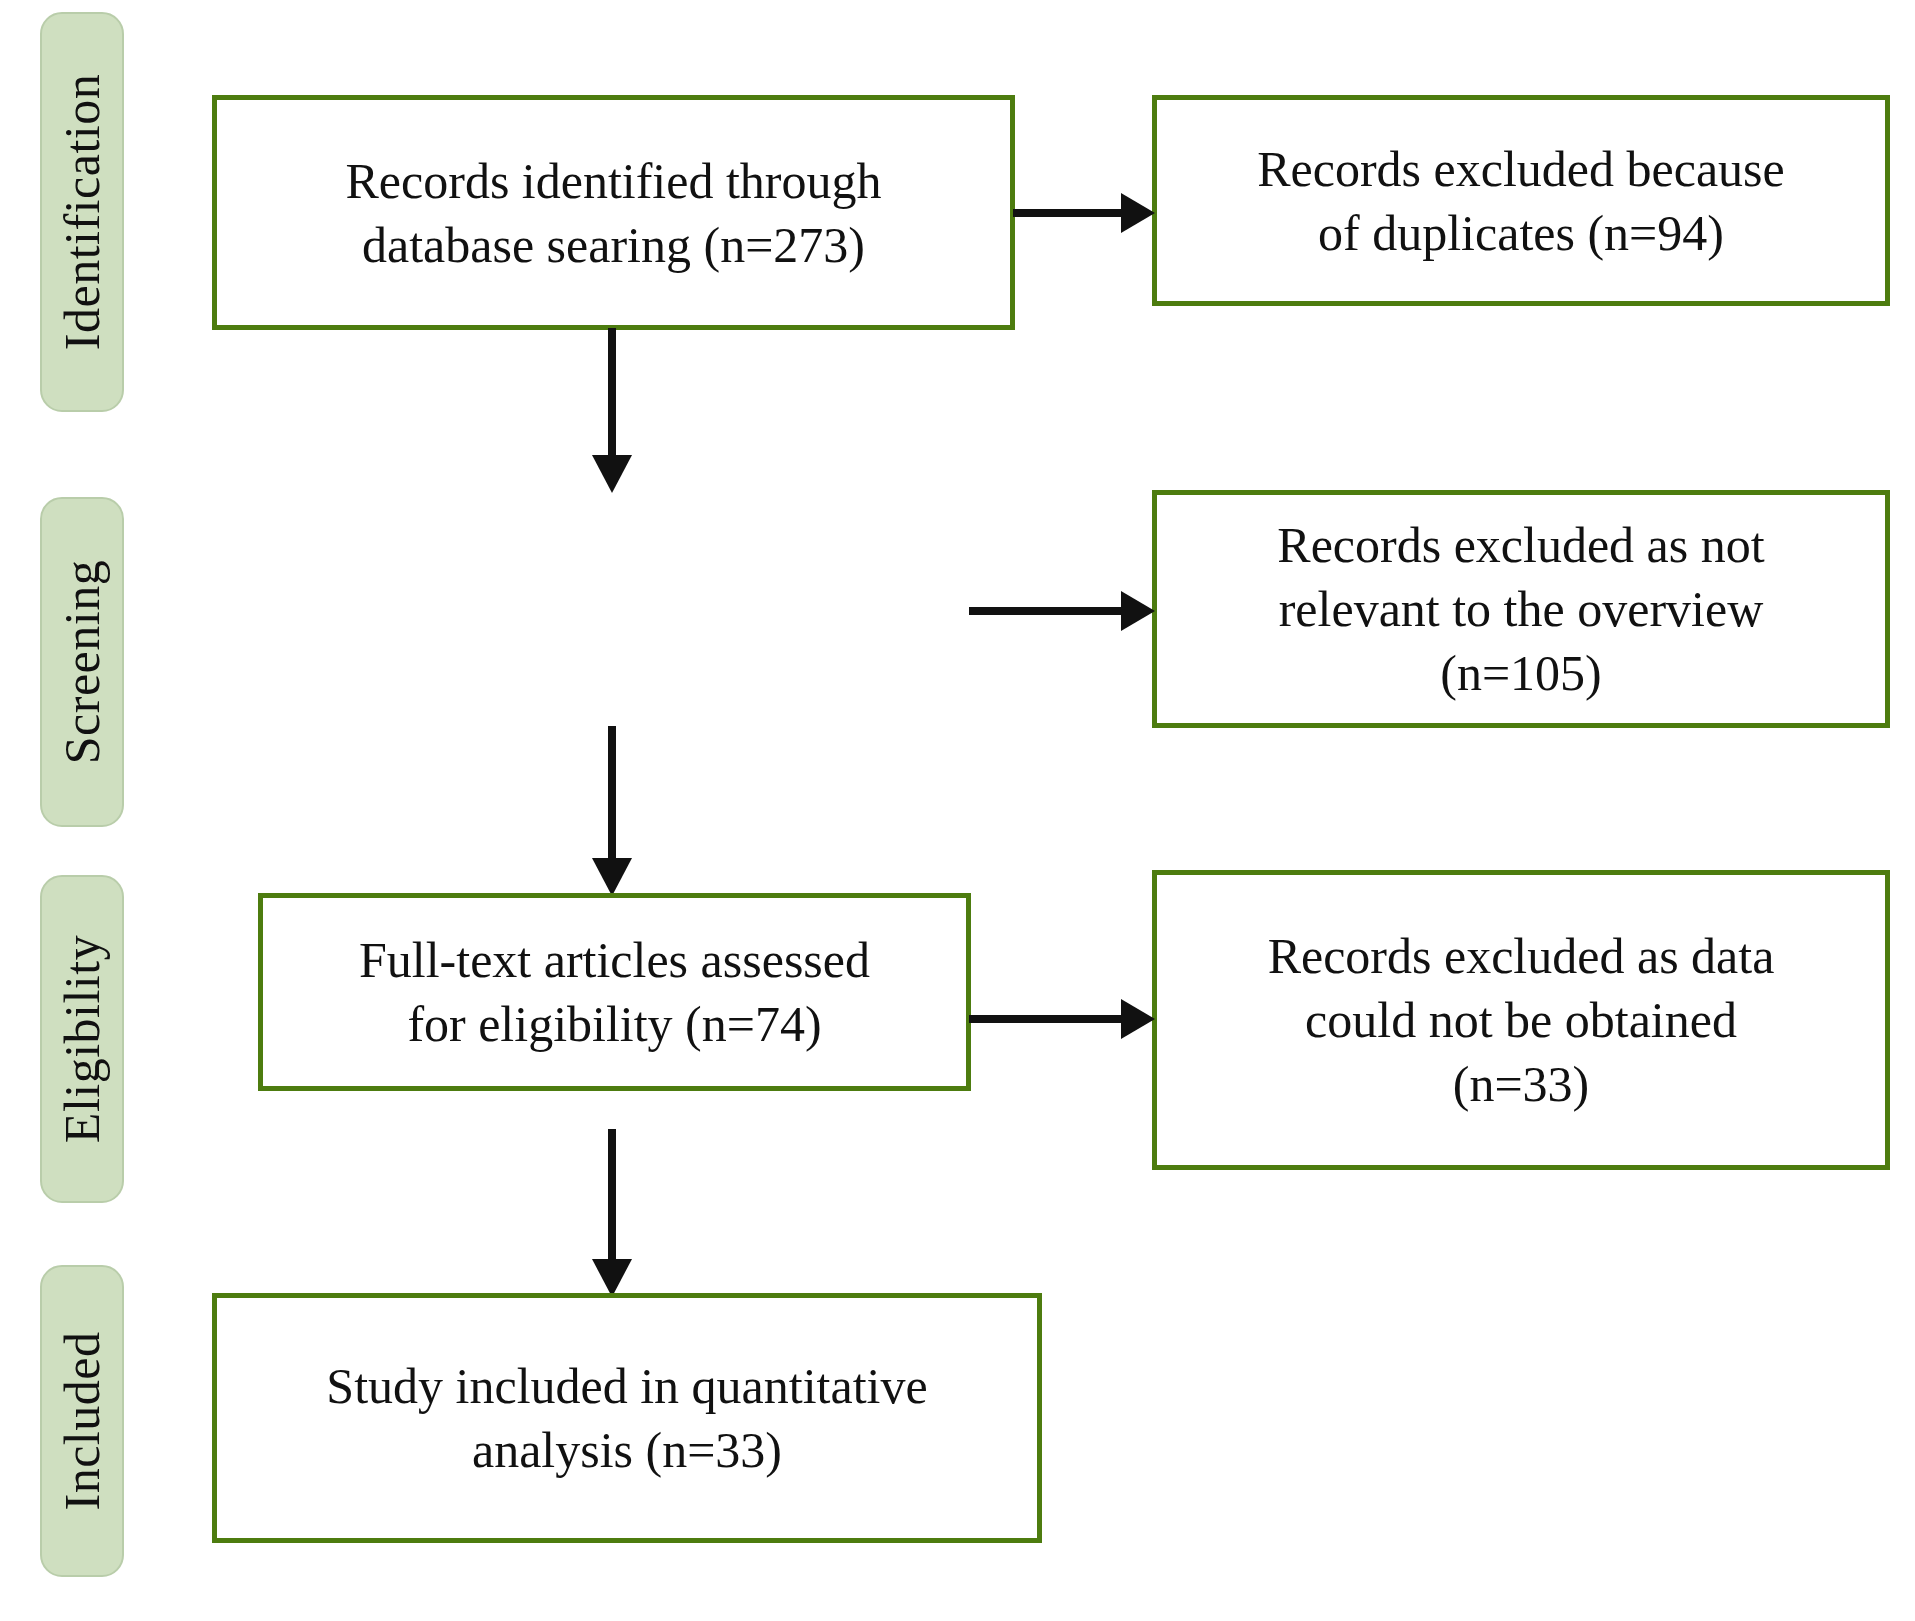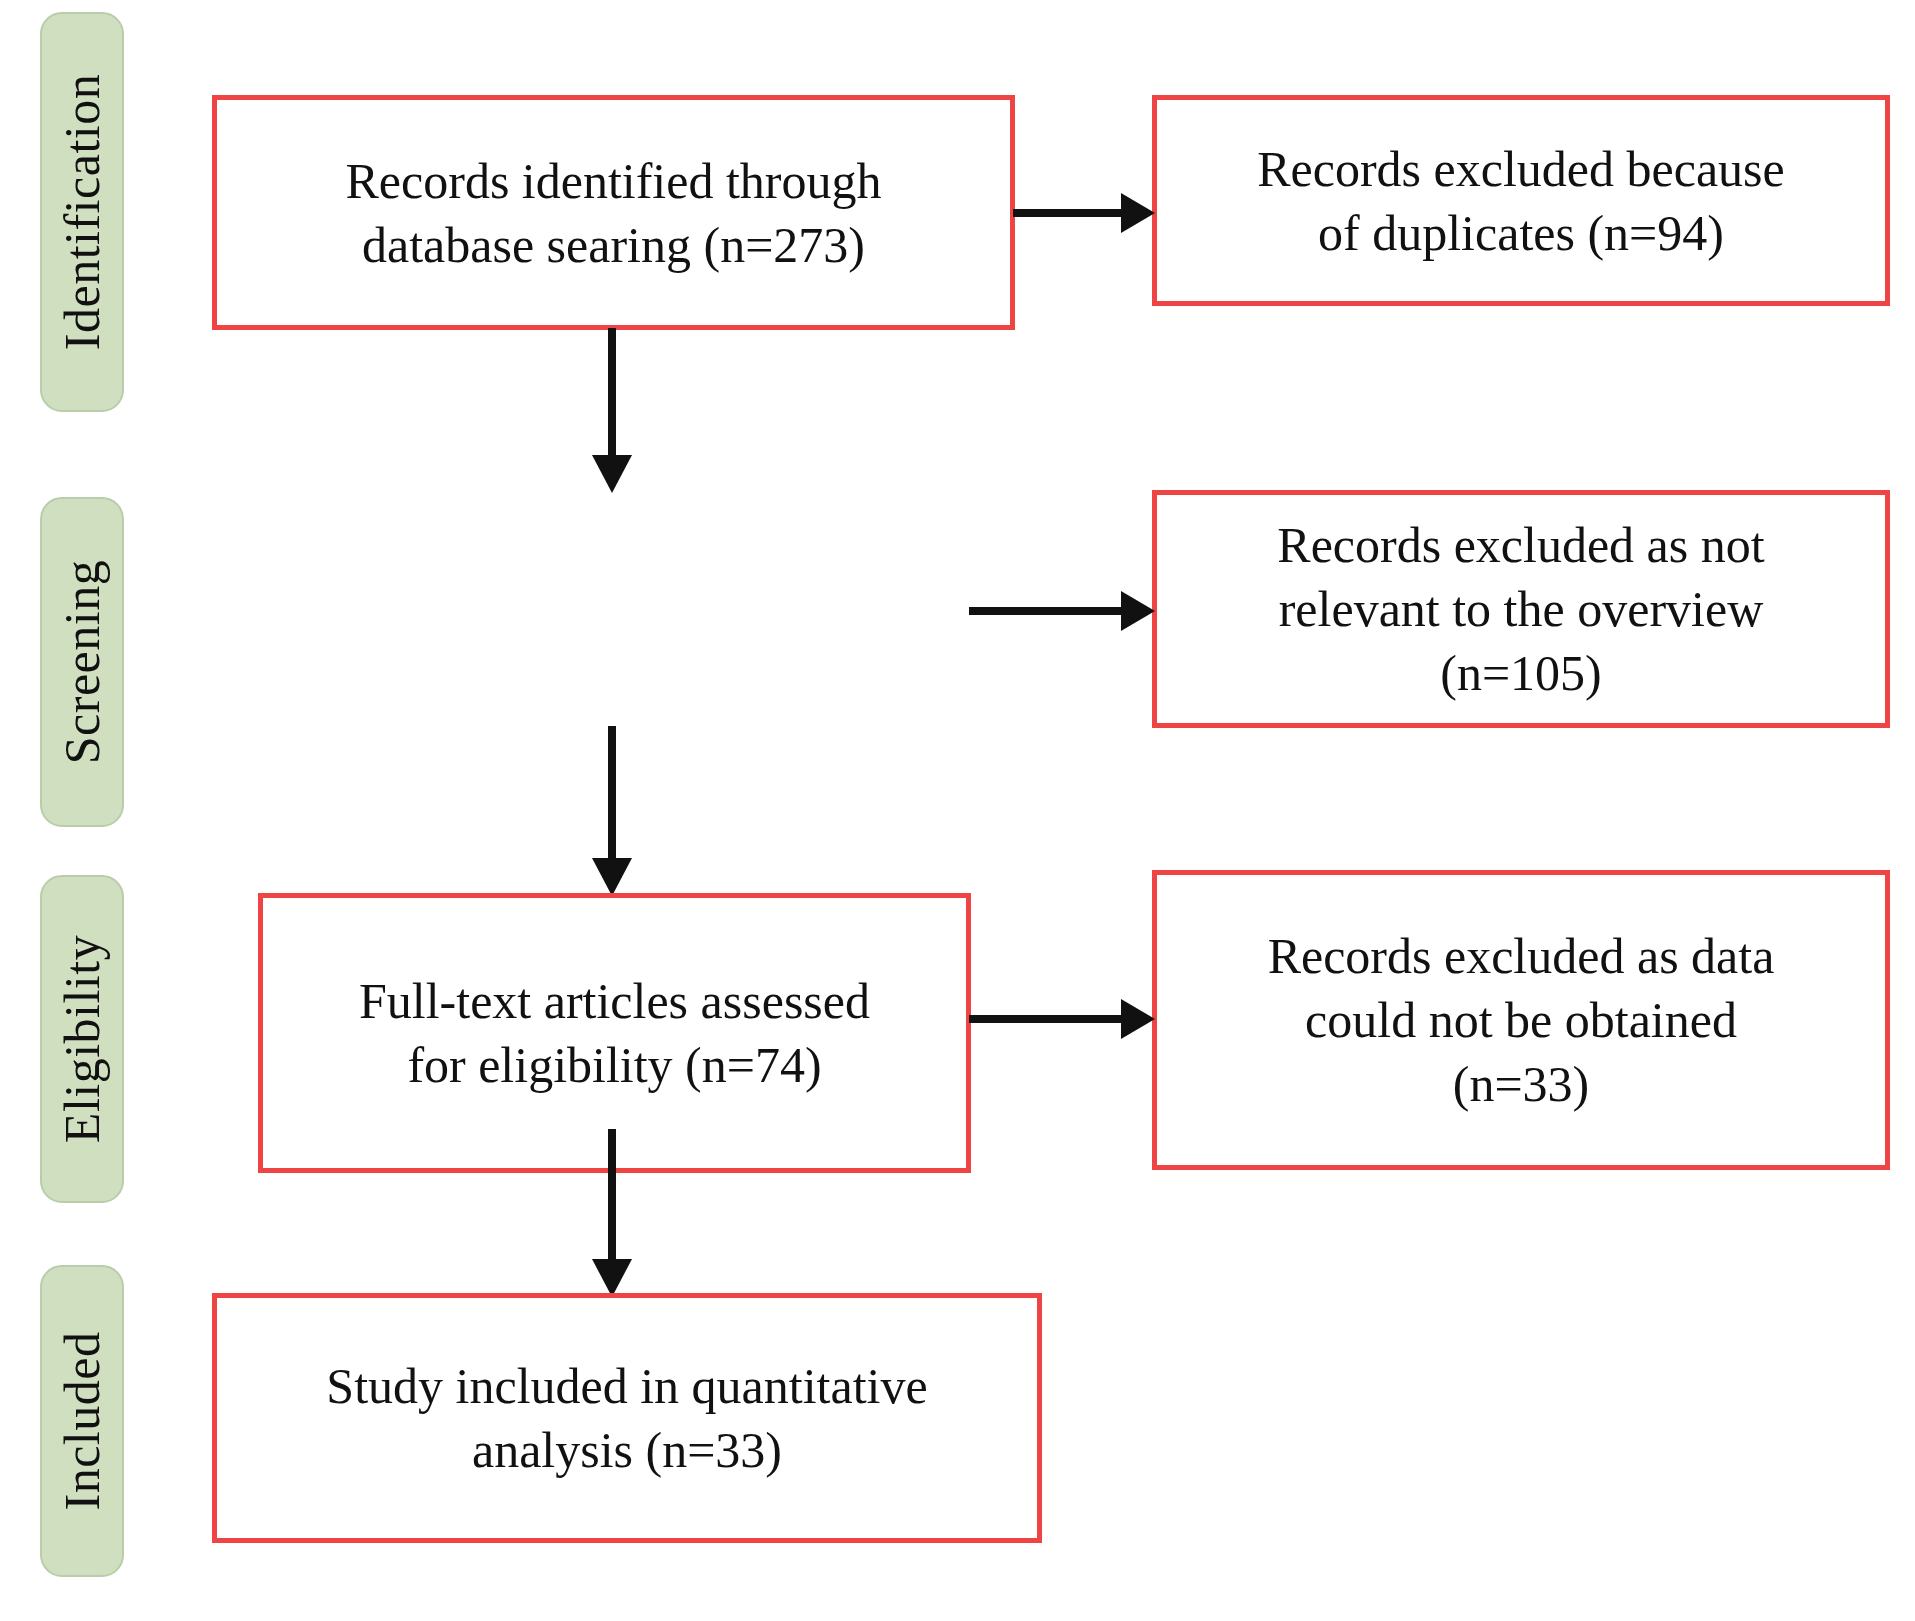--- a/index.html
+++ b/index.html
@@ -37,21 +37,21 @@
     font-size: 50px;
     line-height: 1;
     color: #111111;
     letter-spacing: 0.5px;
   }
 
   
   .flow-box {
     position: absolute;
     background: #ffffff;
-    border: 5px solid #ef4444;
+    border: 5px solid #4d7c0f;
     box-sizing: border-box;
     display: flex;
     align-items: center;
     justify-content: center;
     padding: 6px 18px;
   }
   .flow-box .box-text {
     font-family: "Liberation Serif", "DejaVu Serif", serif;
     font-size: 50px;
     line-height: 1.28;
@@ -128,21 +128,21 @@
     </svg>
   </div>
 
   <div class="connector" style="left:589px; top:726px; width:46px; height:170px;">
     <svg width="46" height="170" viewBox="0 0 46 170">
       <line x1="23" y1="0" x2="23" y2="142" stroke="#111111" stroke-width="8"></line>
       <polygon points="3,132 43,132 23,170" fill="#111111"></polygon>
     </svg>
   </div>
 
-  <div class="flow-box" style="left:258px; top:893px; width:713px; height:280px;">
+  <div class="flow-box" style="left:258px; top:893px; width:713px; height:198px;">
     <span class="box-text">Full-text articles assessed
 for eligibility (n=74)</span>
   </div>
 
   <div class="flow-box" style="left:1152px; top:870px; width:738px; height:300px;">
     <span class="box-text">Records excluded as data
 could not be obtained
 (n=33)</span>
   </div>
 

